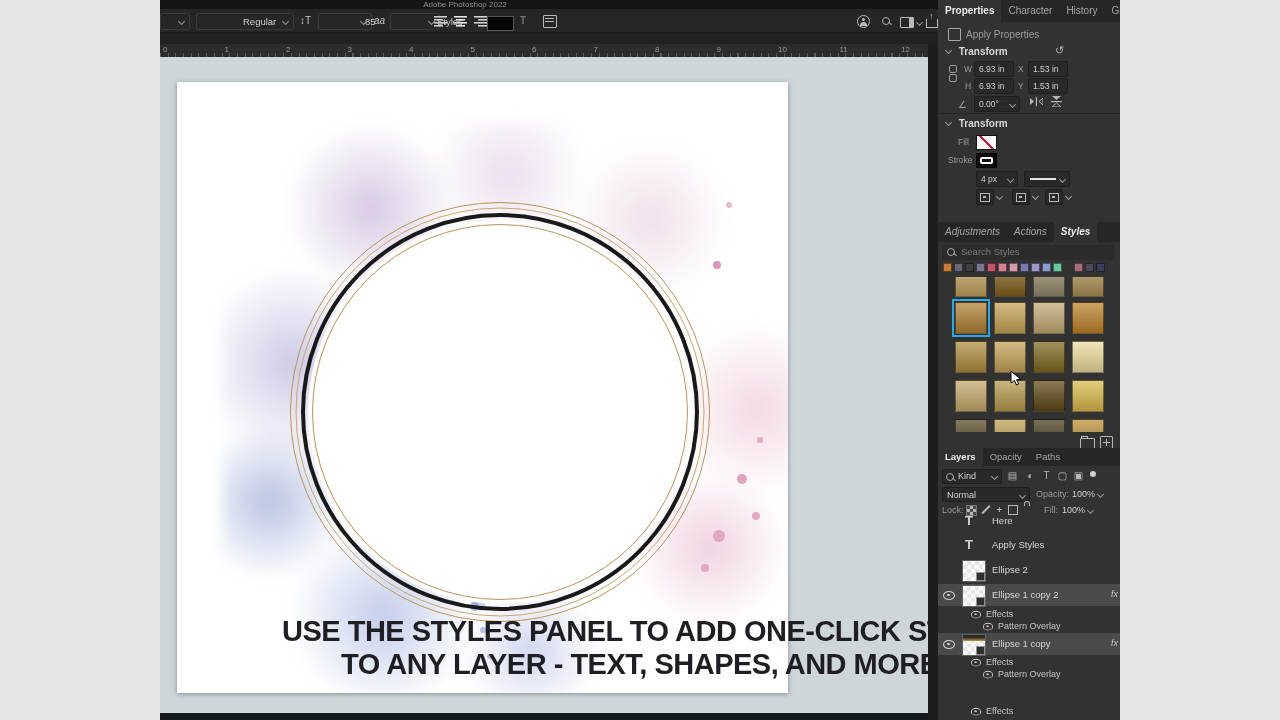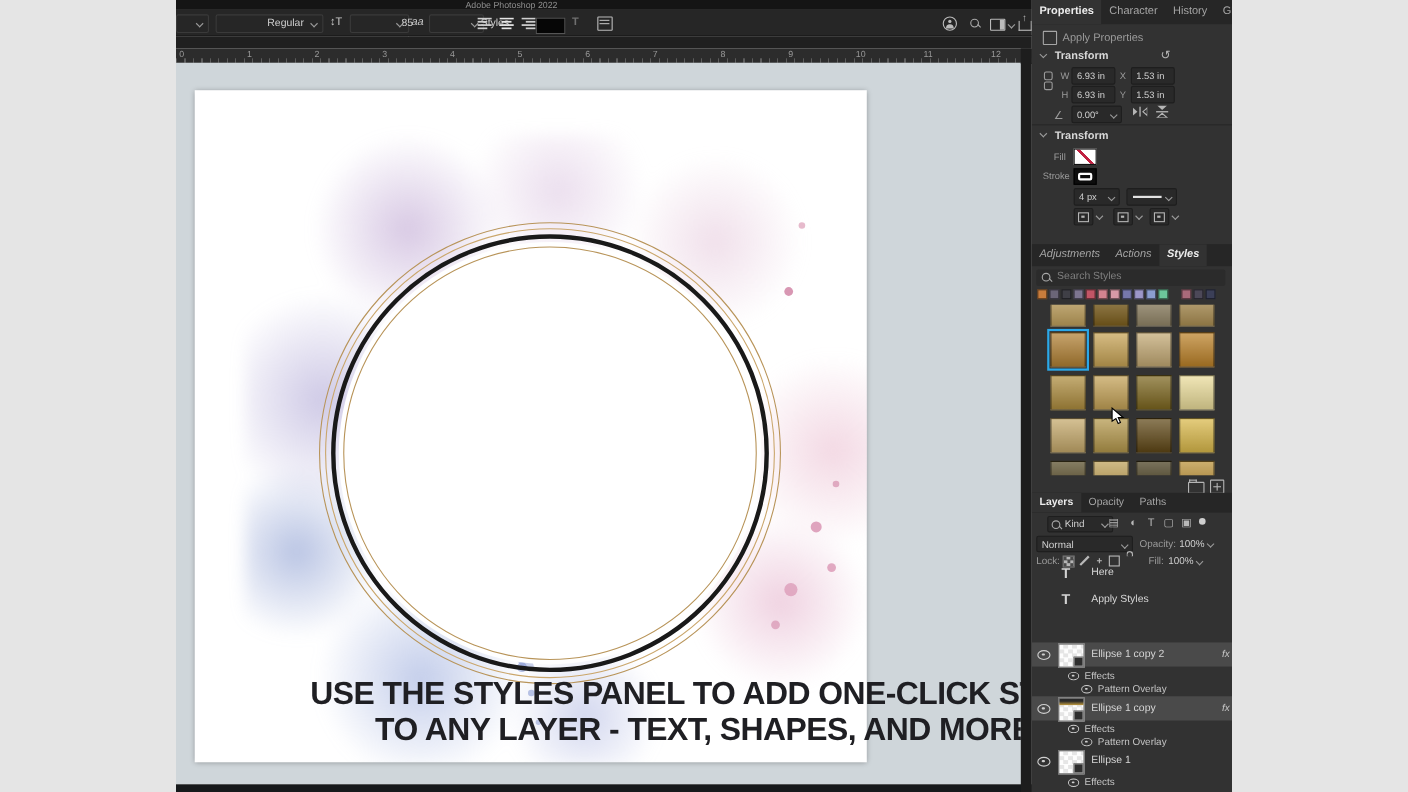--- a/index.html
+++ b/index.html
@@ -110,21 +110,21 @@
   .chip{position:absolute;width:30px;height:30px;border:1px solid rgba(0,0,0,.45);
         background-image:linear-gradient(180deg,rgba(255,255,255,.28),rgba(0,0,0,.18));}
   .chip.sel{outline:2px solid #2ba8e8;outline-offset:1px;}
   .folderico{position:absolute;left:142px;top:438px;width:13px;height:9px;border:1px solid #b5b5b5;border-radius:1px;}
   .folderico:before{content:"";position:absolute;left:0;top:-3px;width:5px;height:2px;border:1px solid #b5b5b5;border-bottom:none;}
   .plusico{position:absolute;left:162px;top:436px;width:11px;height:11px;border:1px solid #b5b5b5;border-radius:1px;}
   .plusico:before{content:"";position:absolute;left:2px;top:4.5px;width:7px;height:1px;background:#b5b5b5;}
   .plusico:after{content:"";position:absolute;left:4.5px;top:2px;width:1px;height:7px;background:#b5b5b5;}
   
   .krow{position:absolute;left:0;top:469px;width:182px;height:15px;}
-  .kfield{position:absolute;left:4px;top:0;width:58px;height:13px;background:#292929;border:1px solid #1e1e1e;border-radius:2px;margin-left:10px;}
+  .kfield{position:absolute;left:4px;top:0;width:58px;height:13px;background:#292929;border:1px solid #1e1e1e;border-radius:2px;}
   .kfield .loupe{position:absolute;left:3px;top:3px;}
   .kfield .txt{position:absolute;left:15px;top:0;font-size:9px;line-height:13px;}
   .kfield .chev{position:absolute;right:4px;top:4px;}
   .ficon{position:absolute;top:1px;width:13px;height:12px;color:#b8b8b8;font-size:10px;line-height:12px;text-align:center;}
   .fdot{position:absolute;left:152px;top:2px;width:6px;height:6px;border-radius:50%;background:#cfcfcf;}
   .brow{position:absolute;left:0;top:487px;width:182px;height:14px;font-size:9px;}
   .lrow{position:absolute;left:0;top:504px;width:182px;height:13px;font-size:9px;}
   .lockico{position:absolute;top:1px;width:11px;height:10px;color:#b8b8b8;font-size:9px;line-height:10px;text-align:center;}
   .checker{background:repeating-conic-gradient(#b5b5b5 0 25%,#4a4a4a 0 50%);background-size:6px 6px;width:9px;height:9px;border:1px solid #777;}
   .brush{width:9px;height:9px;position:relative;}
@@ -449,20 +449,24 @@
 
     <div class="llist">
       <div class="layer" style="top:-7px">
         <span class="tico">T</span>
         <span class="lname">Here</span>
       </div>
       <div class="layer" style="top:17px">
         <span class="tico">T</span>
         <span class="lname">Apply Styles</span>
       </div>
+      <div class="layer" style="top:42px">
+        <span class="thumb"></span>
+        <span class="lname">Ellipse 2</span>
+      </div>
 
       <div class="layer selrow" style="top:67px">
         <span class="eyewrap"><span class="eye"></span></span>
         <span class="thumb"></span>
         <span class="lname">Ellipse 1 copy 2</span>
         <span class="fx">fx</span>
       </div>
       <div class="effrow" style="top:91px">
         <span class="eyewrap" style="left:32px"><span class="eye"></span></span>
         <span class="effname">Effects</span>
@@ -480,25 +484,20 @@
       </div>
       <div class="effrow" style="top:139px">
         <span class="eyewrap" style="left:32px"><span class="eye"></span></span>
         <span class="effname">Effects</span>
       </div>
       <div class="effrow pat" style="top:151px">
         <span class="eyewrap" style="left:44px"><span class="eye"></span></span>
         <span class="effname" style="left:60px">Pattern Overlay</span>
       </div>
 
-      <div class="layer" style="top:164px">
-        <span class="eyewrap"><span class="eye"></span></span>
-        <span class="thumb"></span>
-        <span class="lname">Ellipse 1</span>
-      </div>
       <div class="effrow" style="top:188px">
         <span class="eyewrap" style="left:32px"><span class="eye"></span></span>
         <span class="effname">Effects</span>
       </div>
     </div>
   </div>
  </div>
 
  <svg class="cursor" width="14" height="16">
    <path d="M1,1 L1,13 L4.5,10.5 L6.5,15 L8.6,14 L6.6,9.6 L11,9.6 Z" fill="#fff" stroke="#000" stroke-width="1"></path>

